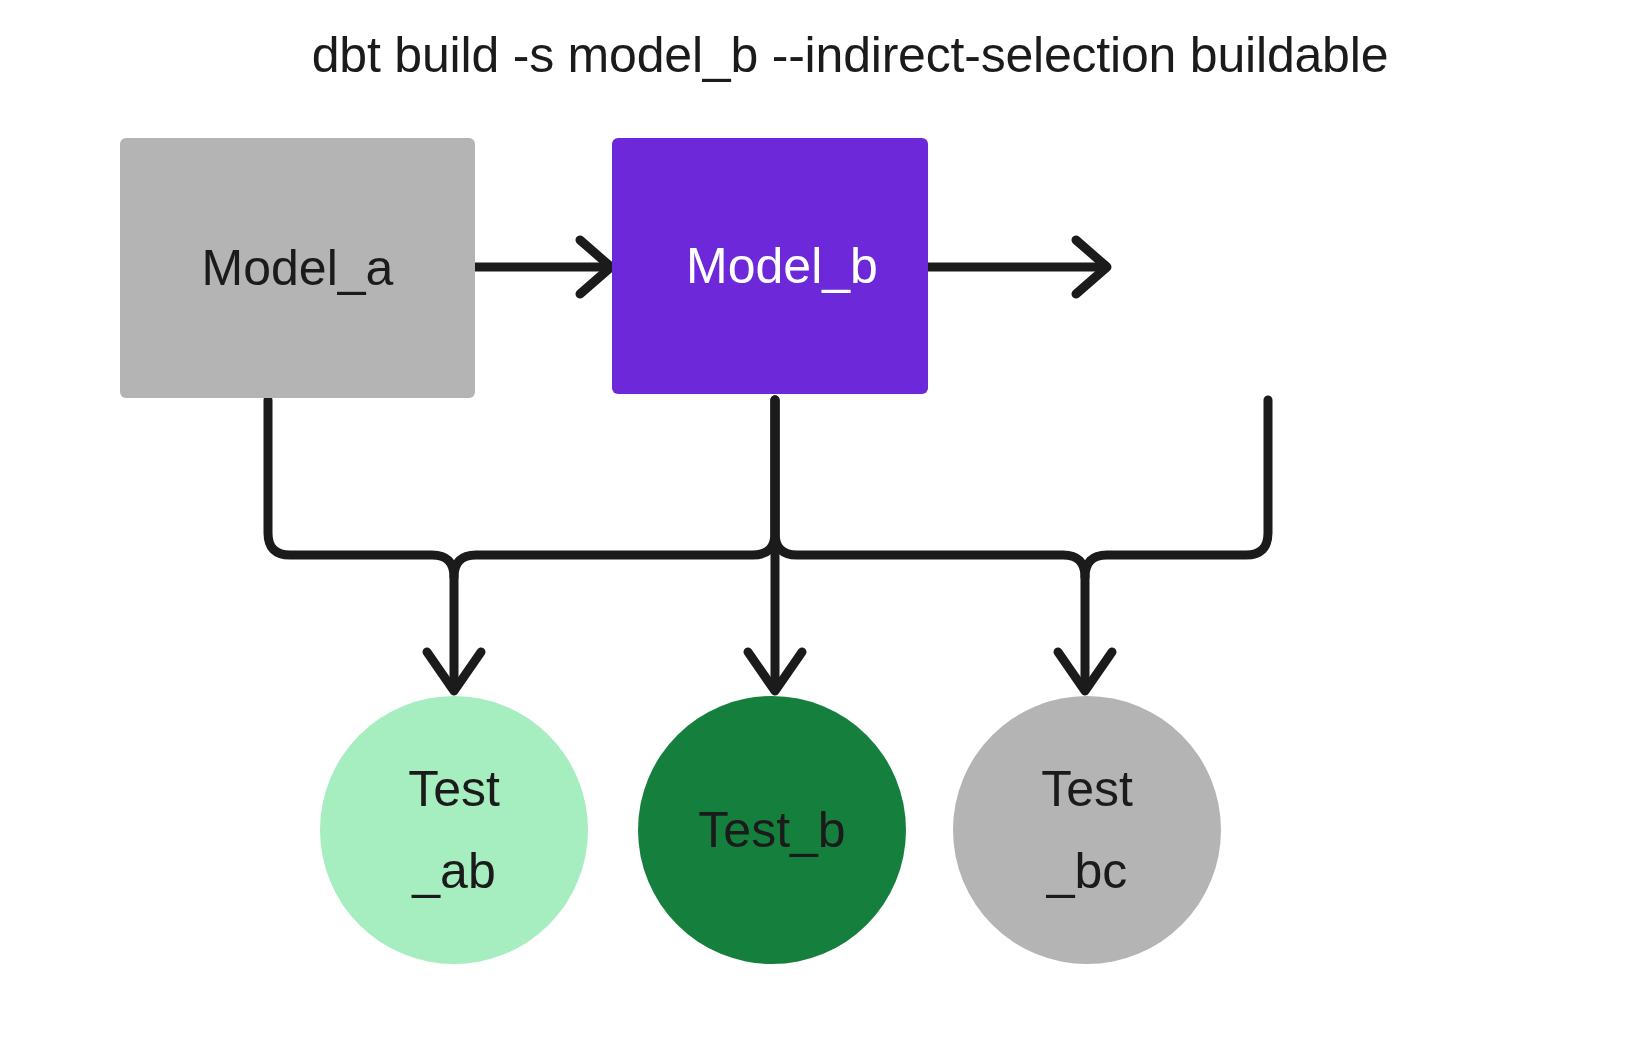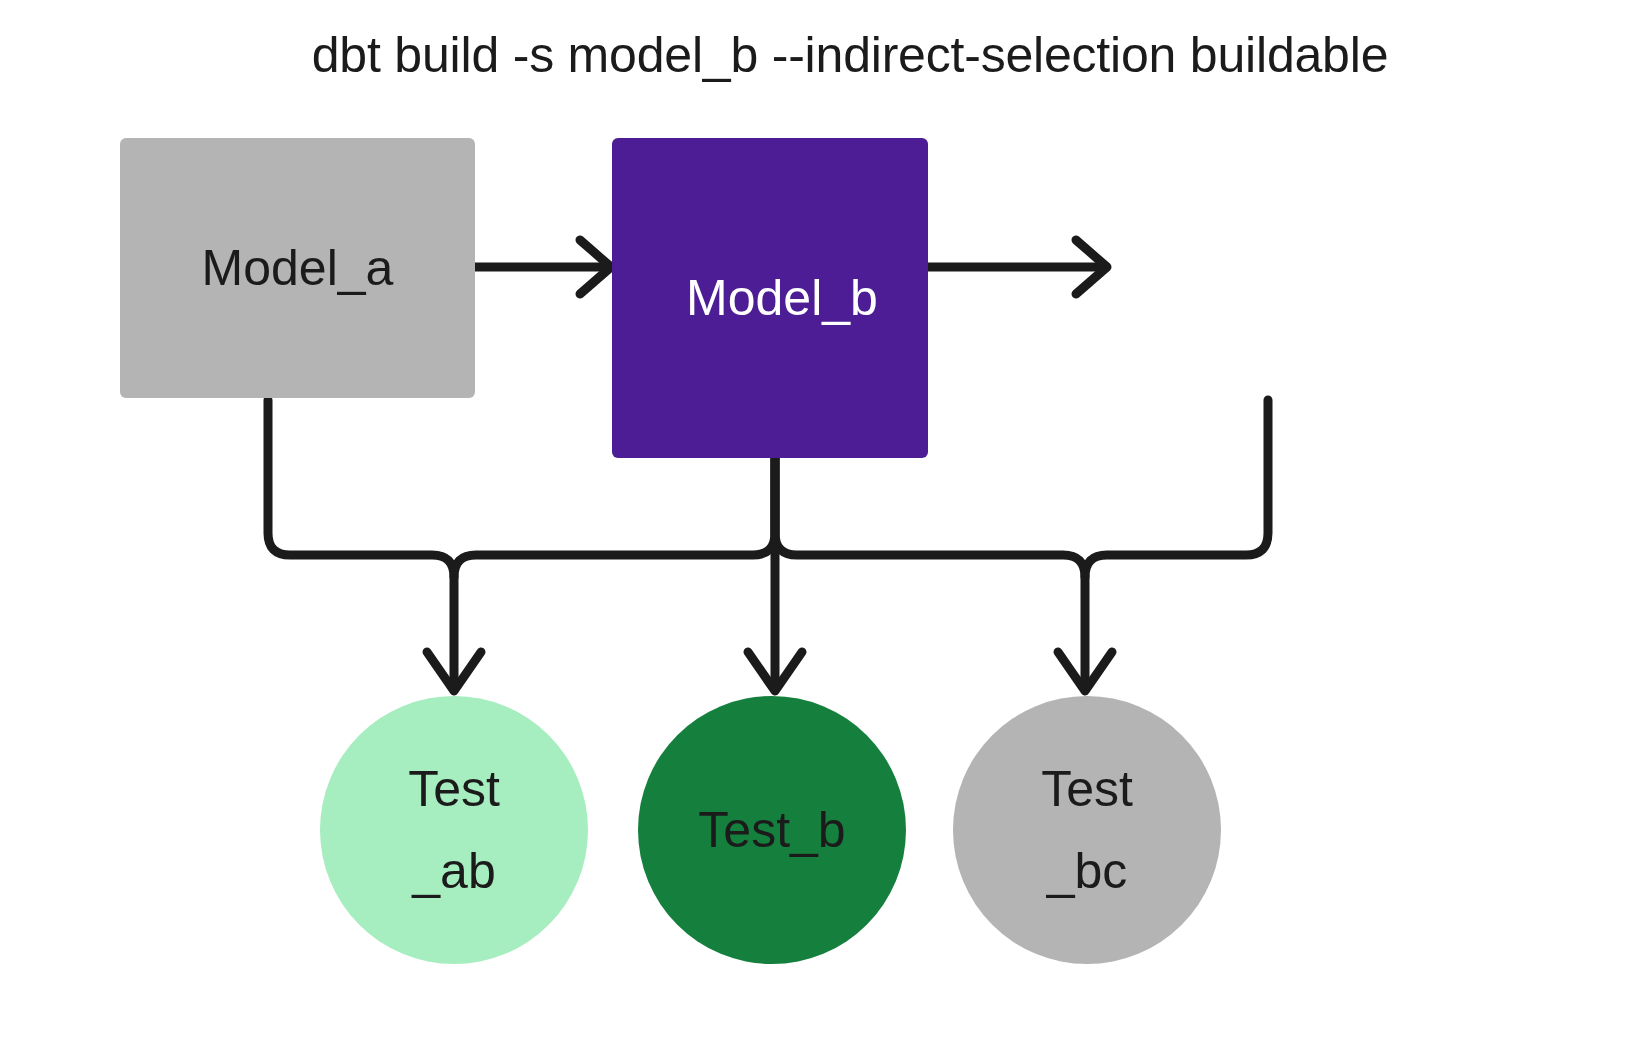--- a/index.html
+++ b/index.html
@@ -60,22 +60,22 @@
     line-height: 1.65;
     font-weight: 400;
     color: #1b1b1b;
     white-space: pre-line;
   }
   #node-model-a {
     left: 120px; top: 138px; width: 355px; height: 260px;
     background: #b4b4b4; color: #1b1b1b;
   }
   #node-model-b {
-    left: 612px; top: 138px; width: 316px; height: 320px;
-    background: #4c1d95; color: #ffffff; padding-left: 24px;
+    left: 612px; top: 138px; width: 316px; height: 256px;
+    background: #6d28d9; color: #ffffff; padding-left: 24px;
   }
   #node-model-c {
     left: 1108px; top: 138px; width: 320px; height: 260px;
     background: #b4b4b4; color: #1b1b1b;
   }
   #node-test-ab {
     left: 320px; top: 696px; width: 268px; height: 268px;
     background: #a6edbf;
   }
   #node-test-b {

